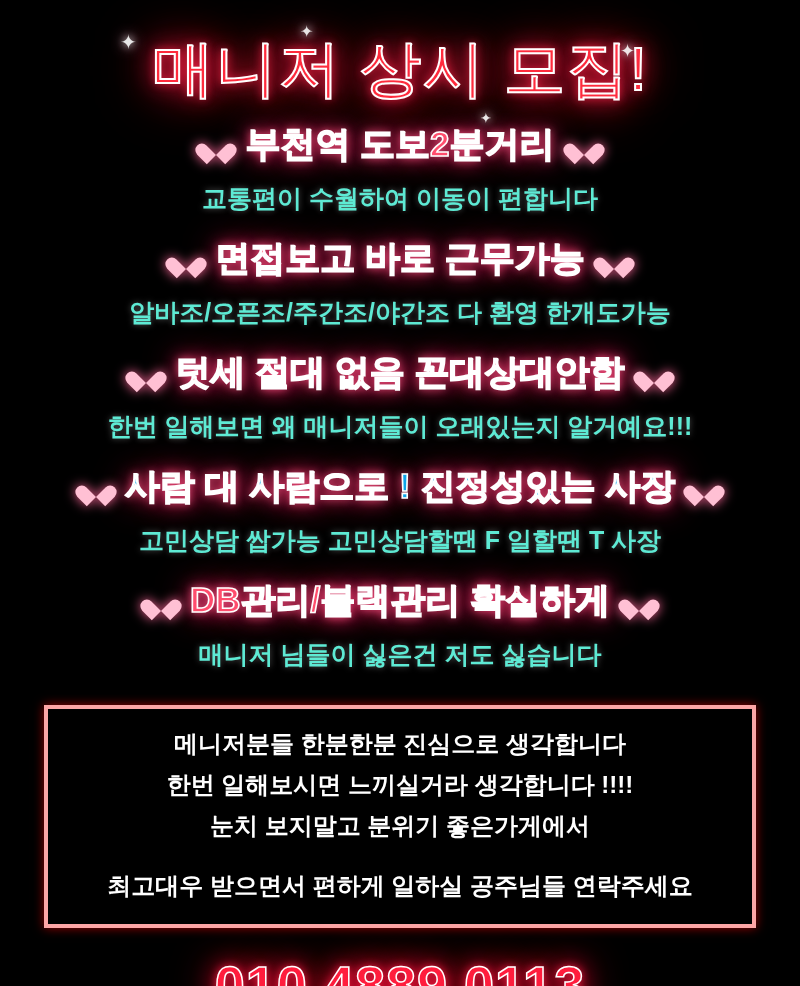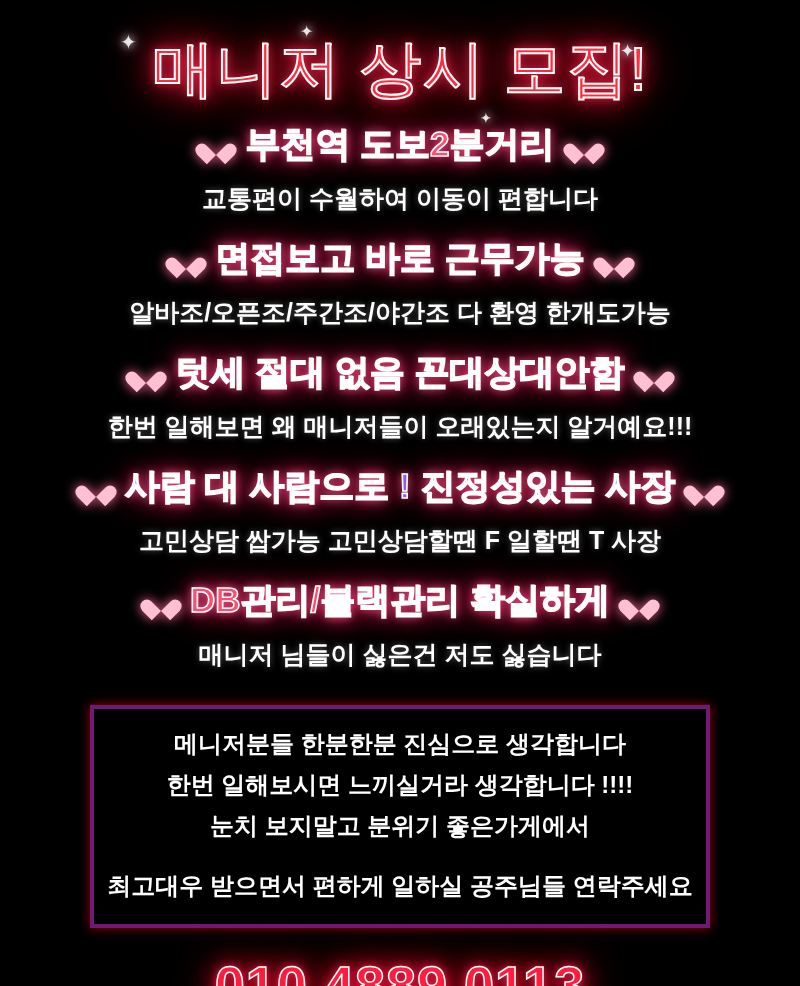--- a/index.html
+++ b/index.html
@@ -80,38 +80,38 @@
     font-weight: 900;
     color: #ff4d6d;
     -webkit-text-stroke: 1.6px #ffffff;
     text-shadow:
       0 0 8px #ff5c8a,
       0 0 18px #ff2d6a,
       0 0 34px #ff0055;
     white-space: nowrap;
   }
   .head-text.pink {
-    color: #8b5cf6;
+    color: #0ea5e9;
   }
 
   
   .sub-text {
     margin-top: 14px;
     font-size: 25px;
     font-weight: 700;
-    color: #ffffff;
+    color: #5eead4;
     text-shadow: 0 0 6px rgba(255,255,255,0.35);
     white-space: nowrap;
   }
 
   
   .red-box {
     margin-top: 34px;
-    width: 620px;
-    border: 4px solid #701a75;
+    width: 712px;
+    border: 4px solid #fca5a5;
     box-shadow: 0 0 10px rgba(255,0,0,0.6);
     padding: 18px 10px 20px;
     box-sizing: border-box;
     text-align: center;
   }
   .red-box p {
     margin: 0 0 6px 0;
     font-size: 24px;
     font-weight: 700;
     color: #ffffff;

